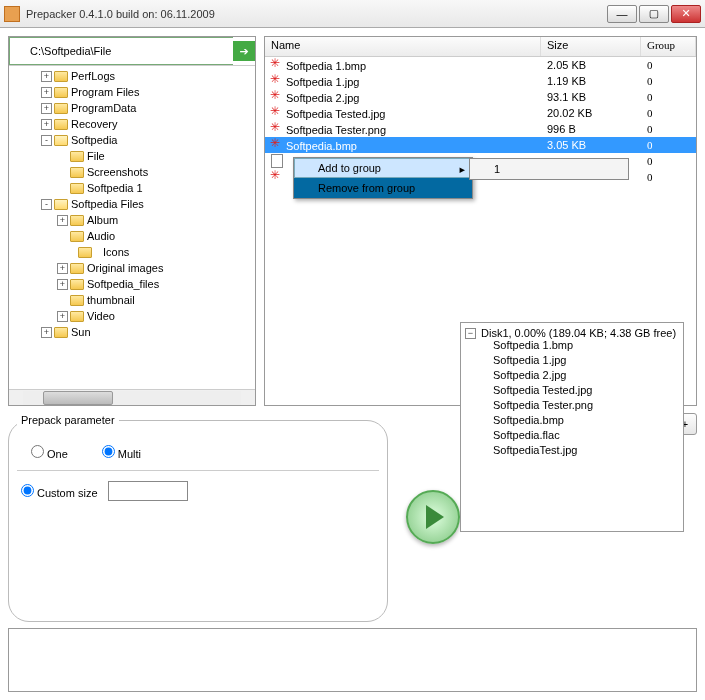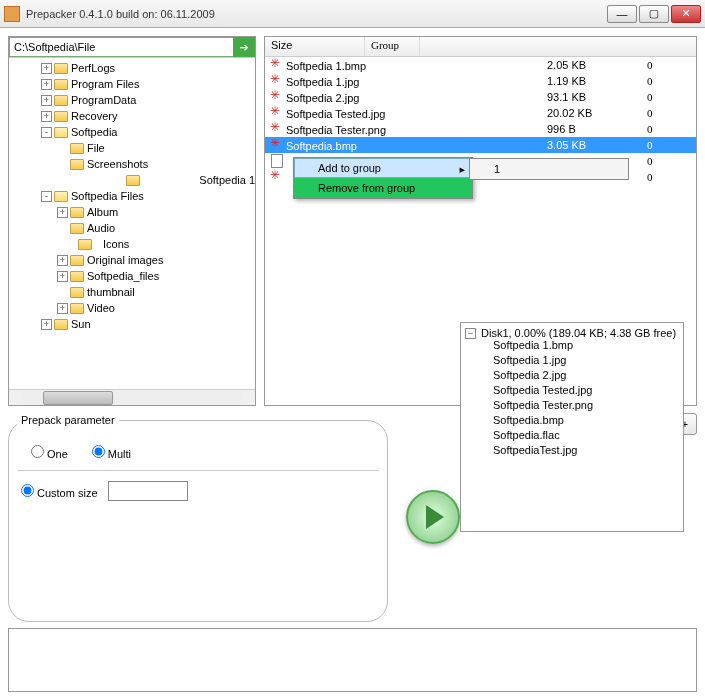--- a/index.html
+++ b/index.html
@@ -7,21 +7,21 @@
 .titlebar { height: 28px; background: linear-gradient(#f8f8f8,#e8e8e8); border-bottom: 1px solid #aaa; display: flex; align-items: center; padding: 0 4px; }
 .titlebar .app-icon { width: 16px; height: 16px; background: #e8a050; border: 1px solid #c07020; margin-right: 6px; }
 .titlebar .title { flex: 1; color: #333; }
 .titlebar .winbtns { display: flex; gap: 2px; }
 .winbtn { width: 30px; height: 18px; border: 1px solid #888; background: linear-gradient(#fff,#ddd); display: flex; align-items: center; justify-content: center; border-radius: 2px; }
 .winbtn.close { background: linear-gradient(#e88,#c33); border-color: #a22; color:#fff; }
 .content { padding: 8px; display: flex; flex-direction: column; gap: 6px; height: calc(700px - 28px); }
 .top-row { display: flex; gap: 8px; height: 370px; }
 .left-panel { width: 248px; display: flex; flex-direction: column; border: 1px solid #999; }
 .path-row { display: flex; align-items: center; border-bottom: 1px solid #ccc; }
-.path-input { flex: 1; border: 1px solid #7a7; border-right: none; height: 20px; padding: 0 4px; }
+.path-input { flex: 1; border: 1px solid #7a7; border-right: none; height: 28px; padding: 0 20px; }
 .go-btn { width: 22px; height: 20px; background: #4a4; display: flex; align-items: center; justify-content: center; color: #fff; }
 .tree { flex: 1; overflow: auto; background: #fff; padding: 2px 0; }
 .tnode { white-space: nowrap; display: flex; align-items: center; height: 16px; }
 .toggle { width: 11px; height: 11px; border: 1px solid #888; display: inline-flex; align-items: center; justify-content: center; font-size: 9px; line-height: 1; margin-right: 2px; background: #fff; color: #444;}
 .spacer-t { width: 13px; display: inline-block; }
 .folder-icon { width: 14px; height: 11px; background: linear-gradient(#ffe9a0,#f5c850); border: 1px solid #c9a030; margin-right: 3px; border-radius: 1px; }
 .folder-icon.open { background: linear-gradient(#fff3c0,#ffda70); }
 .tnode .label { }
 .right-panel { flex: 1; display: flex; flex-direction: column; border: 1px solid #999; }
 .file-table { flex: 1; background: #fff; overflow: auto; }
@@ -29,29 +29,29 @@
 .ft-head > div { border-right: 1px solid #ddd; padding: 2px 6px; }
 .col-name { flex: 1; }
 .col-size { width: 100px; }
 .col-group { width: 55px; font-family: Liberation Serif, serif; }
 .ft-row { display: flex; height: 16px; align-items: center; }
 .ft-row > div { padding: 0 6px; }
 .ft-row.selected { background: #3399ff; color: #fff; }
 .file-icon { width: 12px; height: 12px; margin-right: 3px; display: inline-block; position: relative; }
 .file-icon.bug::before { content:"✳"; color:#d22; font-size:12px; position:absolute; left:-1px; top:-2px; }
 .file-icon.doc::before { content:""; position:absolute; width:10px; height:12px; background:#fff; border:1px solid #888; }
-.context-menu { position: absolute; background: #22c55e; border: 1px solid #888; box-shadow: 2px 2px 4px rgba(0,0,0,.3); z-index: 100; }
+.context-menu { position: absolute; background: #0369a1; border: 1px solid #888; box-shadow: 2px 2px 4px rgba(0,0,0,.3); z-index: 100; }
 .cm-row { padding: 4px 28px 4px 24px; position: relative; }
 .cm-row.highlight { background: #cde6ff; border: 1px solid #7ab; padding: 3px 27px 3px 23px; }
 .cm-row .arrow { position: absolute; right: 6px; top: 4px; }
 .sub-menu { position: absolute; left: 100%; top: -1px; background: #f4f4f4; border: 1px solid #888; min-width: 160px; margin-left:-2px;}
 .mid-row { display: flex; gap: 8px; }
 .params-box { width: 380px; border: 1px solid #bbb; padding: 8px; }
 .params-box .legend { position: relative; top: -15px; background: #fff; padding: 0 4px; display: inline-block; }
-.radio-row { display: flex; gap: 12px; margin: 4px 0 10px 14px; }
+.radio-row { display: flex; gap: 22px; margin: 4px 0 10px 14px; }
 .param-line { display: flex; align-items: center; gap: 10px; margin: 6px 0 6px 4px; }
 .combo { border: 1px solid #888; height: 20px; padding: 0 4px; background: #fff; min-width: 170px; display: flex; align-items: center; justify-content: space-between; }
 .textbox { border: 1px solid #888; height: 20px; width: 80px; background: #fff; }
 .play-btn { width: 54px; height: 54px; border-radius: 27px; background: radial-gradient(#dfffdf,#7ec47e); border: 2px solid #5a5; display: flex; align-items: center; justify-content: center; box-shadow: 0 2px 4px rgba(0,0,0,.3); align-self: center; margin-left:10px;}
 .play-btn::after { content:""; border-left: 18px solid #3a8a3a; border-top: 12px solid transparent; border-bottom: 12px solid transparent; margin-left: 4px; }
 .right-lower { flex: 1; display: flex; flex-direction: column; gap: 6px; }
 .btn-row { display: flex; gap: 10px; align-items: center; }
 .tool-btn { width: 58px; height: 24px; border: 1px solid #999; background: linear-gradient(#fdfdfd,#e6e6e6); border-radius: 3px; display: flex; align-items: center; justify-content: center; }
 .small-btn { width: 24px; height: 22px; border: 1px solid #999; background: linear-gradient(#fdfdfd,#e6e6e6); border-radius: 3px; display: flex; align-items: center; justify-content: center; }
 .about-btn { width: 70px; height: 28px; border: 1px solid #999; background: linear-gradient(#fdfdfd,#e6e6e6); border-radius: 3px; display:flex; align-items:center; justify-content:center; }
@@ -114,21 +114,21 @@
           <div class="tnode" style="padding-left: 48px;">
             <span class="spacer-t"></span>
             <span class="folder-icon"></span>
             <span class="label">File</span>
           </div>
           <div class="tnode" style="padding-left: 48px;">
             <span class="spacer-t"></span>
             <span class="folder-icon"></span>
             <span class="label">Screenshots</span>
           </div>
-          <div class="tnode" style="padding-left: 48px; justify-content: space-between;">
+          <div class="tnode" style="padding-left: 48px;">
             <span class="spacer-t"></span>
             <span class="folder-icon"></span>
             <span class="label">Softpedia 1</span>
           </div>
           <div class="tnode" style="padding-left: 32px;">
             <span class="toggle">-</span>
             <span class="folder-icon open"></span>
             <span class="label">Softpedia Files</span>
           </div>
           <div class="tnode" style="padding-left: 48px;">
@@ -175,20 +175,21 @@
       <div class="scrollbar-h">
         <div class="sb-track">
             <div class="sb-thumb"></div>
           </div>
       </div>
     </div>
 
     <div class="right-panel" style="position:relative;">
       <div class="file-table">
         <div class="ft-head">
+          <div class="col-name">Name</div>
           <div class="col-size">Size</div>
           <div class="col-group">Group</div>
         </div>
         <div id="ft-body">
             <div class="ft-row">
               <div class="col-name"><span class="file-icon bug"></span><span>Softpedia 1.bmp</span></div>
               <div class="col-size">2.05 KB</div>
               <div class="col-group">0</div>
             </div>
             <div class="ft-row">

